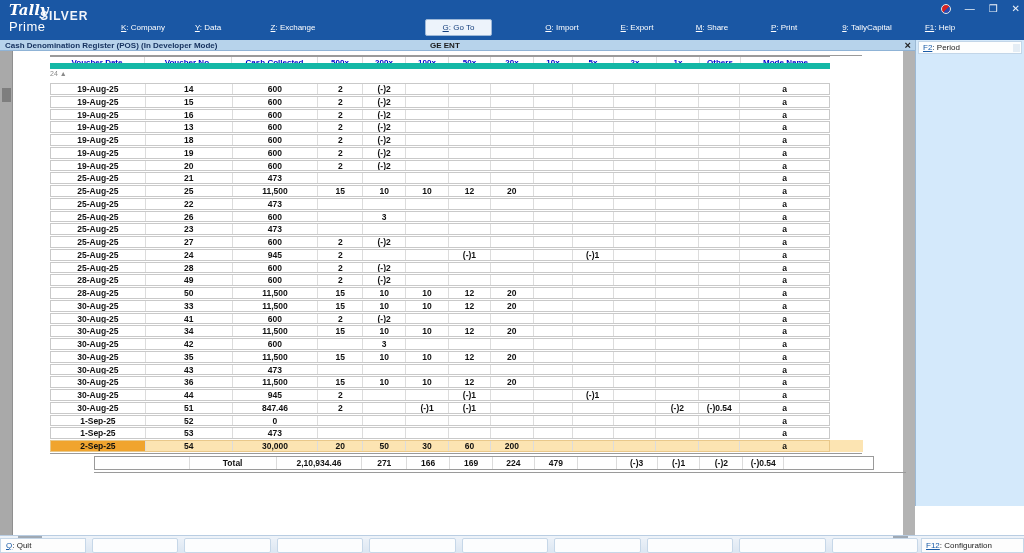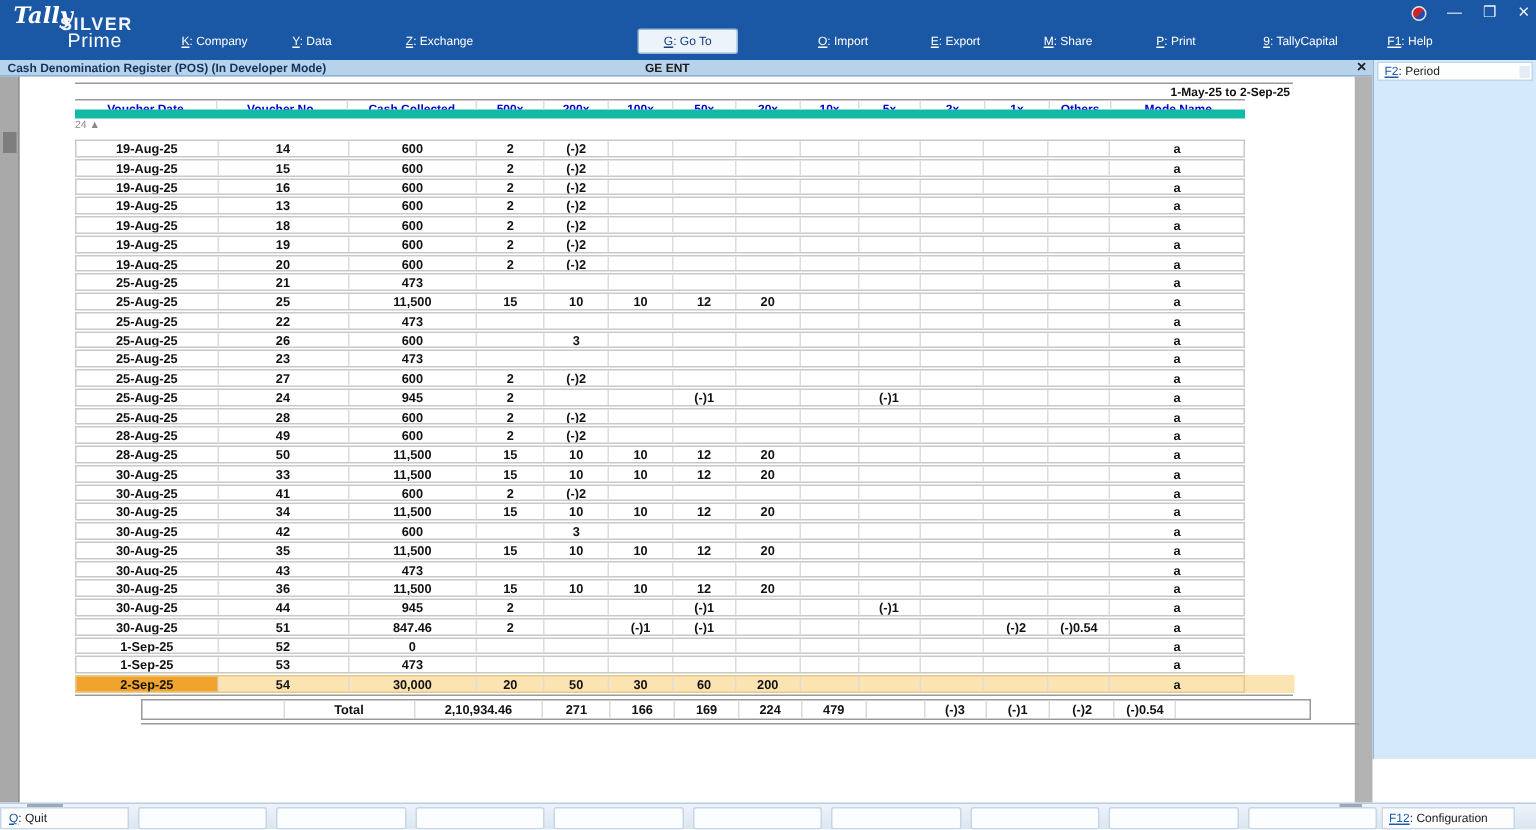--- a/index.html
+++ b/index.html
@@ -2,21 +2,21 @@
 <html><head>
 <meta charset="utf-8">
 <style>
   * { margin:0; padding:0; box-sizing:border-box; }
   html,body { width:1024px; height:553px; overflow:hidden; }
   body { font-family:"Liberation Sans", sans-serif; background:#fff; position:relative; }
 
   
   .topbar { position:absolute; left:0; top:0; width:1024px; height:40px; background:#1a57a4; }
   .logo-script { position:absolute; left:9px; top:1px; color:#fff; font-family:"DejaVu Serif", serif; font-style:italic; font-weight:bold; font-size:15px; }
-  .logo-prime { position:absolute; left:9px; top:19px; color:#fff; font-size:13px; letter-spacing:.5px;margin-left:36px; }
+  .logo-prime { position:absolute; left:9px; top:19px; color:#fff; font-size:13px; letter-spacing:.5px; }
   .logo-edition { position:absolute; left:40px; top:9px; color:#f2f5fa; font-size:12px; font-weight:bold; letter-spacing:1px; }
   .menu-item { position:absolute; top:23px; transform:translateX(-50%); color:#fff; font-size:8px; white-space:nowrap; cursor:default; }
   .menu-item u { text-decoration:underline; }
   .menu-item:nth-child(1){left:143px}.menu-item:nth-child(2){left:208px}.menu-item:nth-child(3){left:293px}
   .menu-item:nth-child(4){left:562px}.menu-item:nth-child(5){left:637px}.menu-item:nth-child(6){left:712px}
   .menu-item:nth-child(7){left:784px}.menu-item:nth-child(8){left:867px}.menu-item:nth-child(9){left:940px}
   .goto-btn { position:absolute; left:425px; top:19px; width:67px; height:17px; background:#edf3fb; border:1px solid #9db8d8; border-radius:2px; color:#153f7d; font-size:8px; text-align:center; line-height:15px; }
   .goto-btn u { text-decoration:underline; }
   .win-controls { position:absolute; right:4px; top:4px; display:flex; align-items:center; gap:14px; }
   .tally-dot { width:10px; height:10px; border-radius:50%; background:linear-gradient(135deg,#d42222 55%,#2a49b0 55%); border:1px solid #e6e6e6; }
@@ -65,21 +65,21 @@
   .total-bottom { width:812px; border-bottom:1px solid #9a9a9a; height:3px; }
 
   
   .bottombar { position:absolute; left:0; top:535px; width:1024px; height:18px; background:linear-gradient(#eef3f9,#dbe6f2); border-top:1px solid #b9cde2; }
   .bb-tab-left { position:absolute; left:18px; top:0; width:24px; height:5px; background:#9fa9b4; }
   .bb-tab-right { position:absolute; left:893px; top:0; width:15px; height:5px; background:#9fa9b4; }
   .quit-btn { position:absolute; left:0px; top:2px; width:86px; height:15px; background:#fdfdfd; border:1px solid #c6d7e8; font-size:8px; line-height:13px; padding-left:5px; color:#222; }
   .quit-btn .key { color:#1a5ca8; } .quit-btn u{text-decoration:underline;}
   .seg-strip { position:absolute; left:92px; top:2px; width:826px; height:15px; display:flex; gap:6px; }
   .seg { flex:1; background:#fcfdfe; border:1px solid #c6d7e8; border-radius:2px; }
-  .config-btn { position:absolute; left:921px; top:2px; width:89px; height:15px; background:#fdfdfd; border:1px solid #c6d7e8; font-size:8px; line-height:13px; padding-left:4px; color:#222; }
+  .config-btn { position:absolute; left:921px; top:2px; width:103px; height:15px; background:#fdfdfd; border:1px solid #c6d7e8; font-size:8px; line-height:13px; padding-left:4px; color:#222; }
   .config-btn .key { color:#1a5ca8; } .config-btn u{text-decoration:underline;}
 </style>
 </head>
 <body>
 
 <div class="topbar">
   <span class="logo-script">Tally</span>
   <span class="logo-prime">Prime</span>
   <span class="logo-edition">SILVER</span>
   <div id="menu-strip">
@@ -116,21 +116,20 @@
 <div class="right-panel">
   <div class="panel-btn">
     <span class="key"><u>F2</u></span><span>: </span><span>Period</span>
     <span class="mini-arrow"></span>
   </div>
 </div>
 
 <div class="report">
   <div class="report-inner">
     <div class="rpt-rule"></div>
-    <div class="rpt-period">1-May-25 to 2-Sep-25</div>
     <div class="grid-row hdr-row" id="hdr-row">
         <span class="cell c0">Voucher Date</span>
         <span class="cell c1">Voucher No.</span>
         <span class="cell c2">Cash Collected</span>
         <span class="cell c3">500x</span>
         <span class="cell c4">200x</span>
         <span class="cell c5">100x</span>
         <span class="cell c6">50x</span>
         <span class="cell c7">20x</span>
         <span class="cell c8">10x</span>

